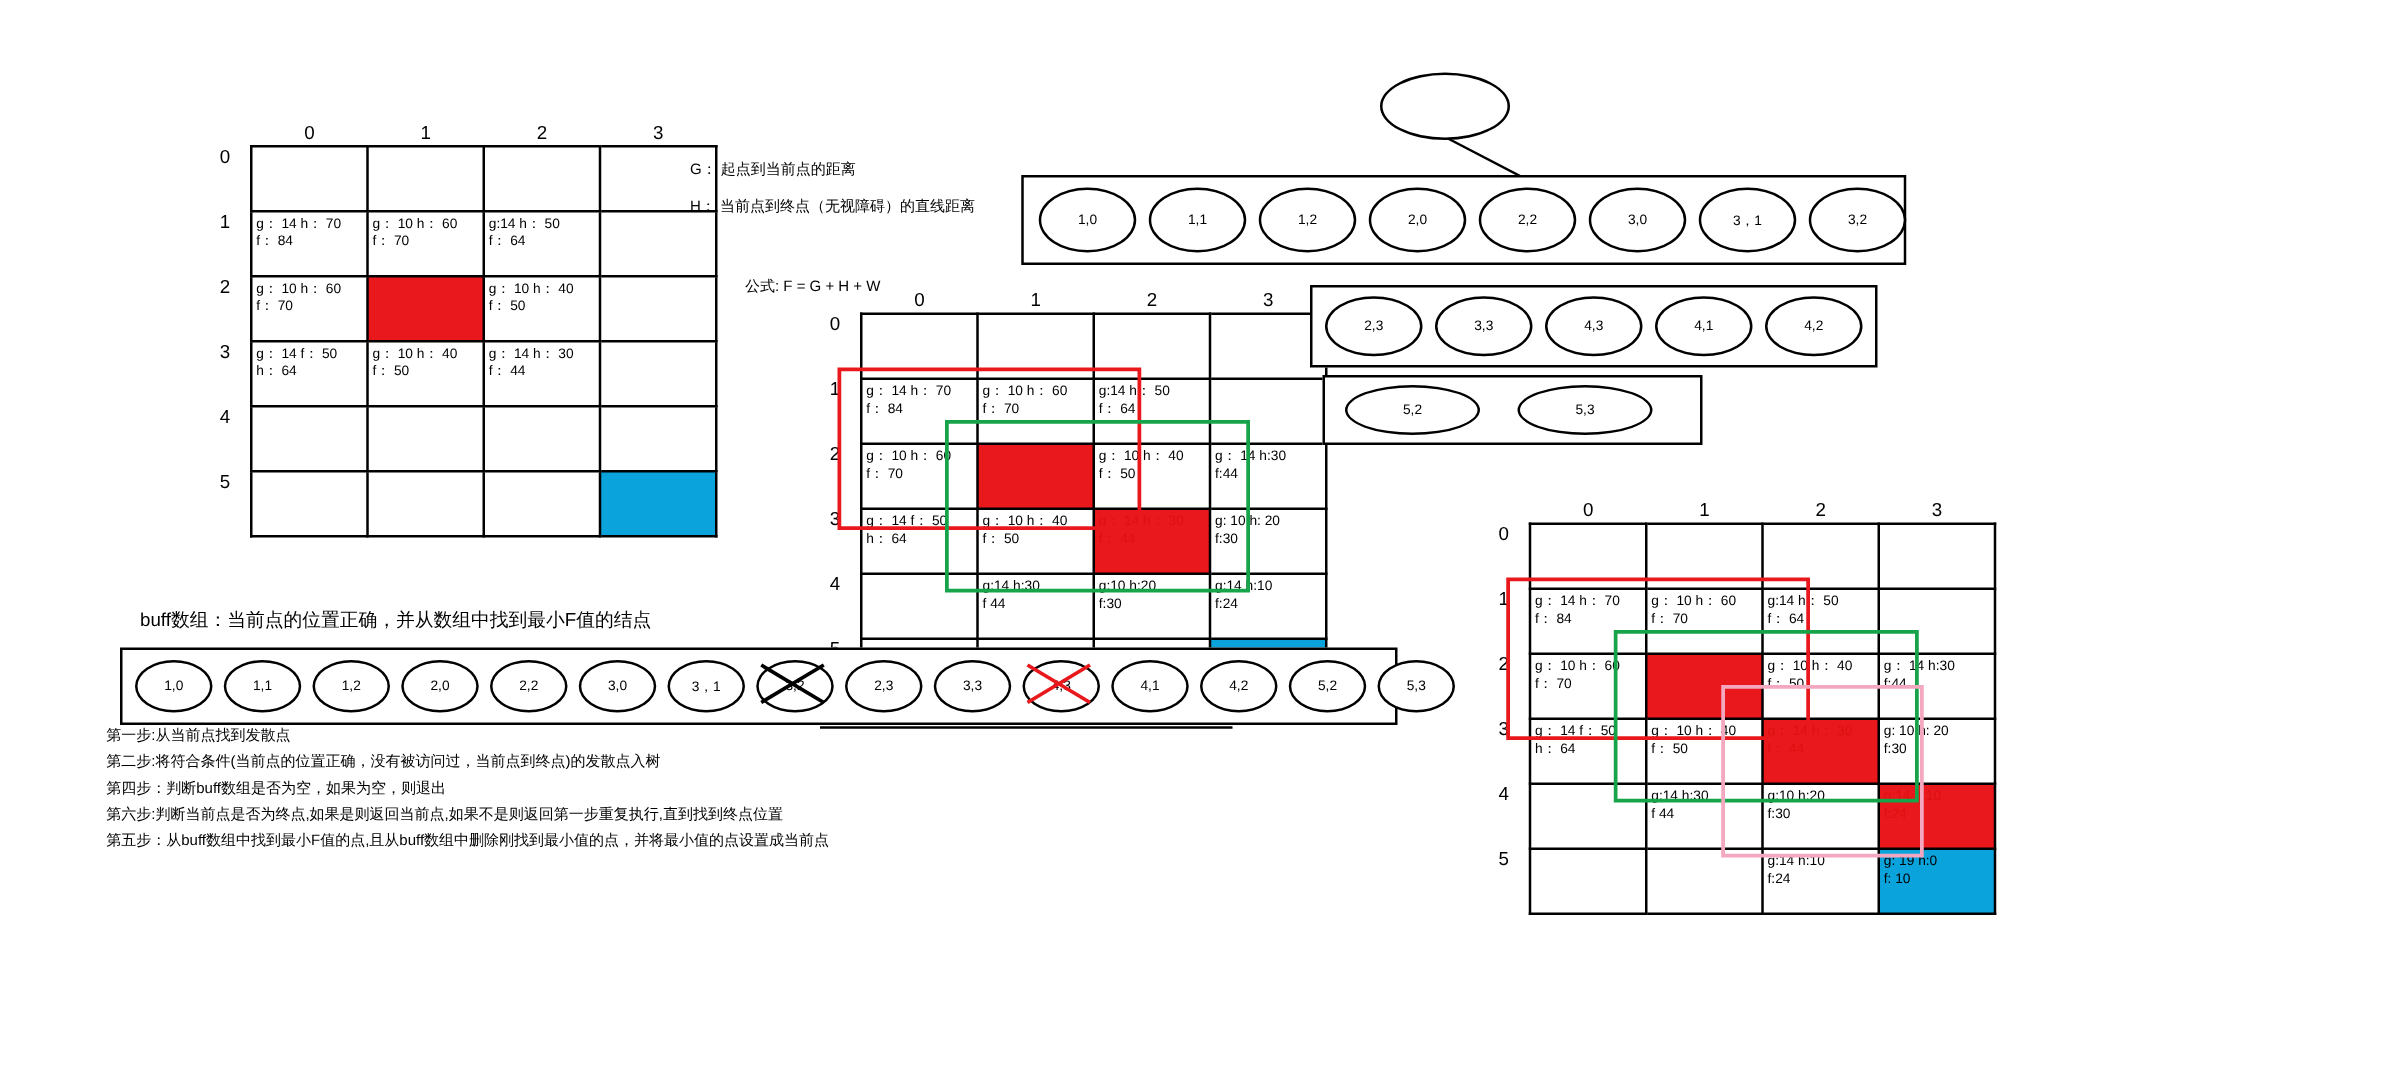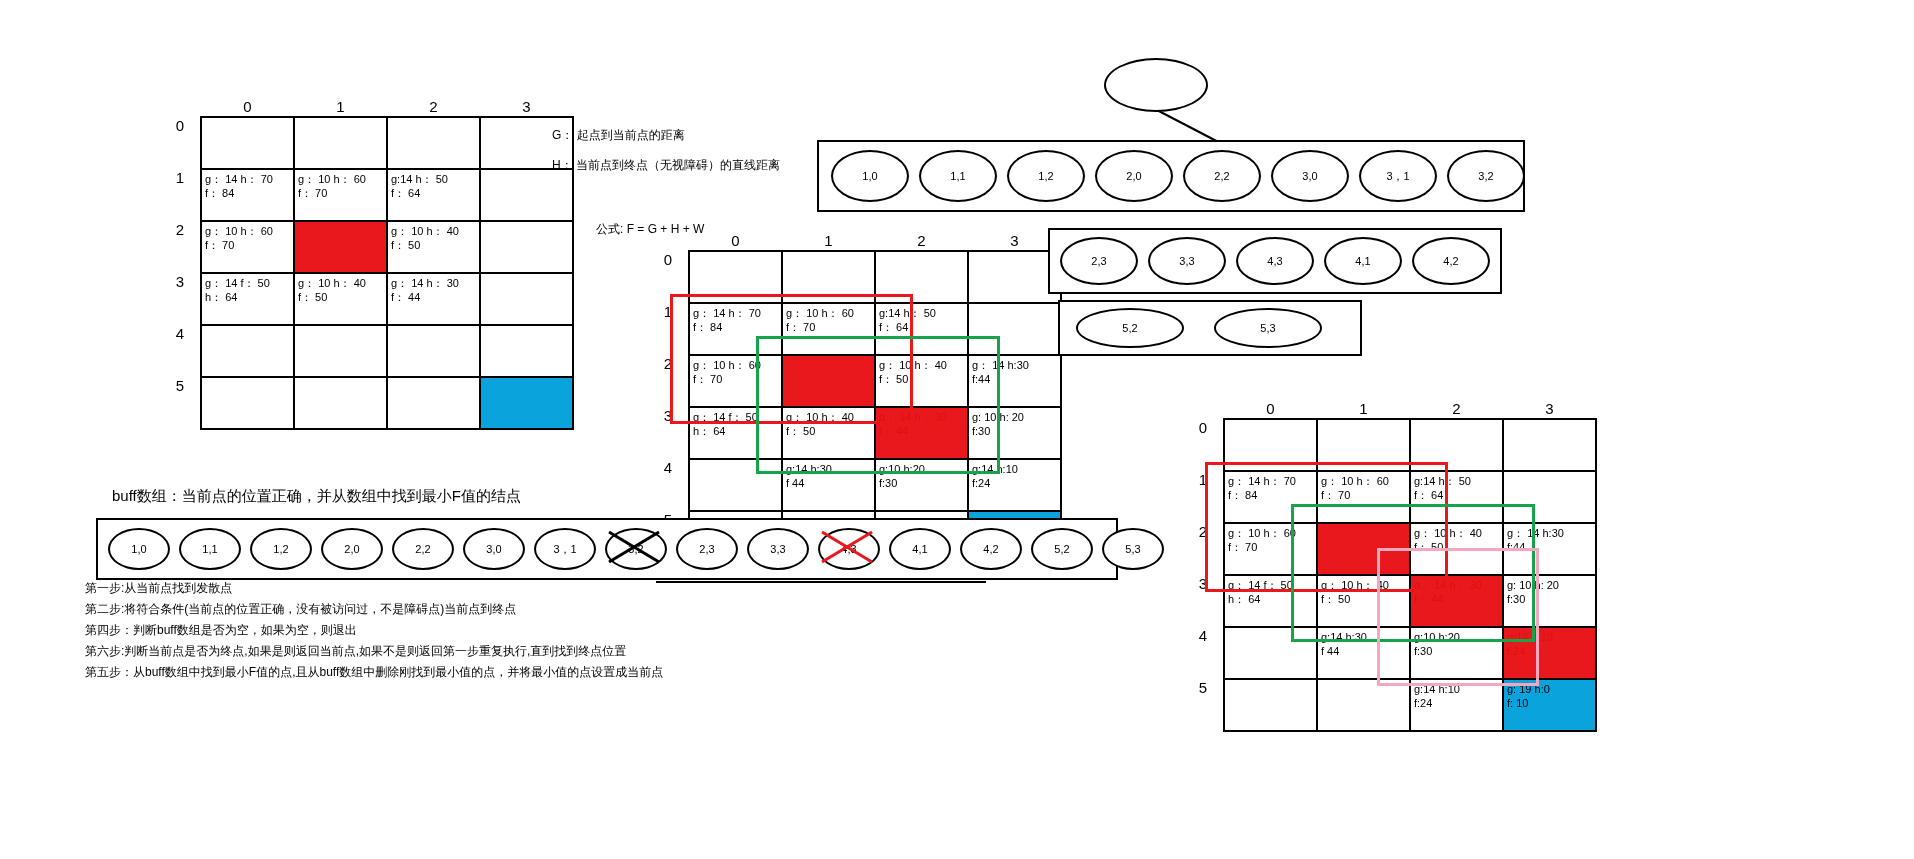--- a/index.html
+++ b/index.html
@@ -520,17 +520,17 @@
         </div>
       </div>
     </div>
 </div>
 <svg class="abs" width="1040" height="20" style="left:96px;top:572px;">
   <line x1="560" y1="10" x2="890" y2="10" stroke="#000" stroke-width="2"></line>
 </svg>
 
 <div class="abs steps" style="left:85px;top:578px;width:800px;">
   <div>第一步:从当前点找到发散点</div>
-  <div>第二步:将符合条件(当前点的位置正确，没有被访问过，不是障碍点)当前点到终点</div>
+  <div>第二步:将符合条件(当前点的位置正确，没有被访问过，当前点到终点)的发散点入树</div>
   <div>第四步：判断buff数组是否为空，如果为空，则退出</div>
   <div>第六步:判断当前点是否为终点,如果是则返回当前点,如果不是则返回第一步重复执行,直到找到终点位置</div>
   <div>第五步：从buff数组中找到最小F值的点,且从buff数组中删除刚找到最小值的点，并将最小值的点设置成当前点</div>
 </div>
 
 </body></html>

